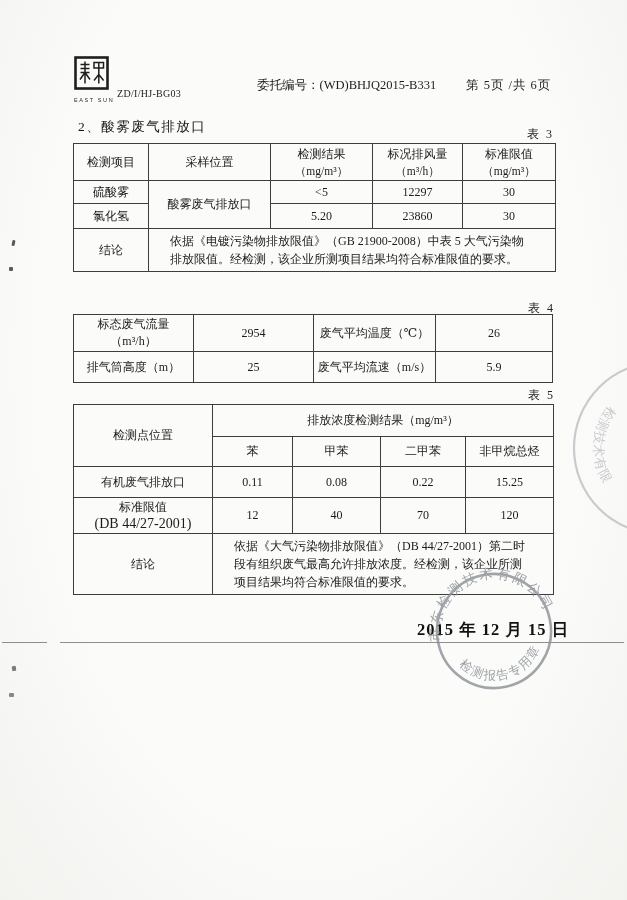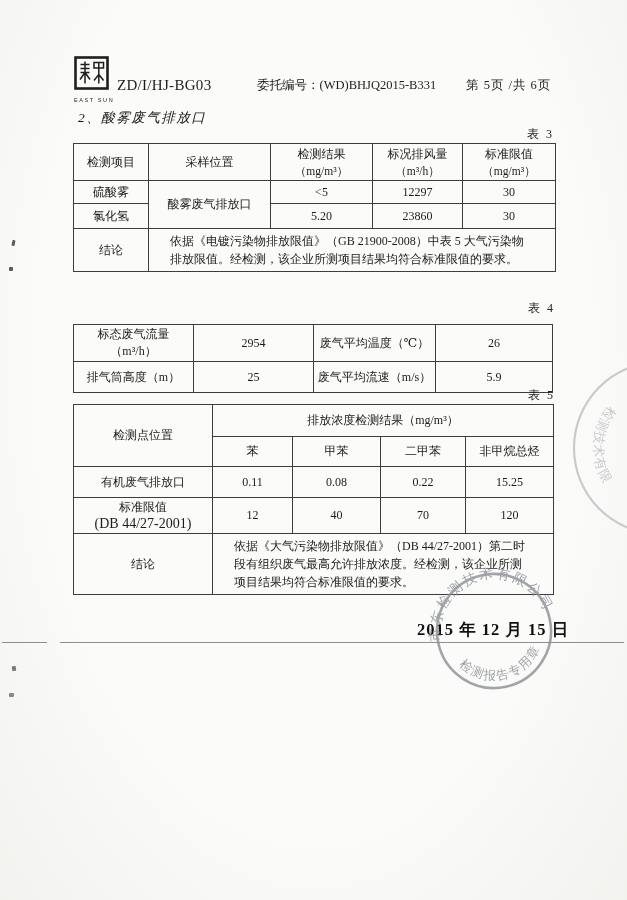--- a/index.html
+++ b/index.html
@@ -7,36 +7,36 @@
   #page{
     position:relative;width:627px;height:900px;margin:0 auto;
     background:#f9f9f7;
     background-image:radial-gradient(ellipse at 50% 40%, #fbfbfa 60%, #f2f2ef 100%);
     overflow:hidden;color:#1c1c1c;
   }
   .abs{position:absolute;}
   
   .logo-wrap{left:74px;top:56px;width:46px;text-align:left;}
   .logo-caption{font-family:"Liberation Sans","DejaVu Sans",sans-serif;font-size:5.5px;letter-spacing:1.6px;color:#2b2b2b;margin-top:1px;}
-  .doc-code{left:117px;top:77px;font-size:15px;letter-spacing:.3px;}
+  .doc-code{left:117px;top:88px;font-size:10px;letter-spacing:.3px;}
   .commission{left:257px;top:77px;font-size:12.5px;}
   .page-info{left:466px;top:77px;font-size:12.5px;letter-spacing:1px;}
   
   .sec-title{font-size:13.5px;letter-spacing:1.5px;color:#161616;}
-  .sec2-title{left:78px;top:109px;font-style:italic;}
+  .sec2-title{left:78px;top:118px;}
   .sec3-title{left:78px;top:282px;}
   .tbl-tag{font-size:12px;letter-spacing:2px;color:#222;}
   .tag3{left:527px;top:126px;}
   .tag4{left:528px;top:300px;}
   .tag5{left:528px;top:387px;}
   
   table{border-collapse:collapse;table-layout:fixed;}
   td{border:1.5px solid #3d3d3b;font-size:12px;text-align:center;vertical-align:middle;padding:1px 2px;color:#1b1b1b;}
   .t3{left:73px;top:143px;}
-  .t4{left:73px;top:324px;border-radius:14px;}
+  .t4{left:73px;top:314px;border-radius:14px;}
   .t5{left:73px;top:404px;}
   .h-unit{font-size:11.5px;margin-top:1px;}
   .bold{font-weight:normal;}
   td.concl{text-align:left;padding:3px 21px;line-height:1.5;font-size:12px;}
   .lbl2{font-size:14px;}
   
   .date{left:417px;top:619px;font-size:16.5px;font-weight:bold;letter-spacing:1px;color:#111;}
   .rule{height:0;border-top:1.2px solid rgba(55,55,55,.55);}
   .rule-a{left:2px;top:642px;width:45px;}
   .rule-b{left:60px;top:642px;width:564px;}

